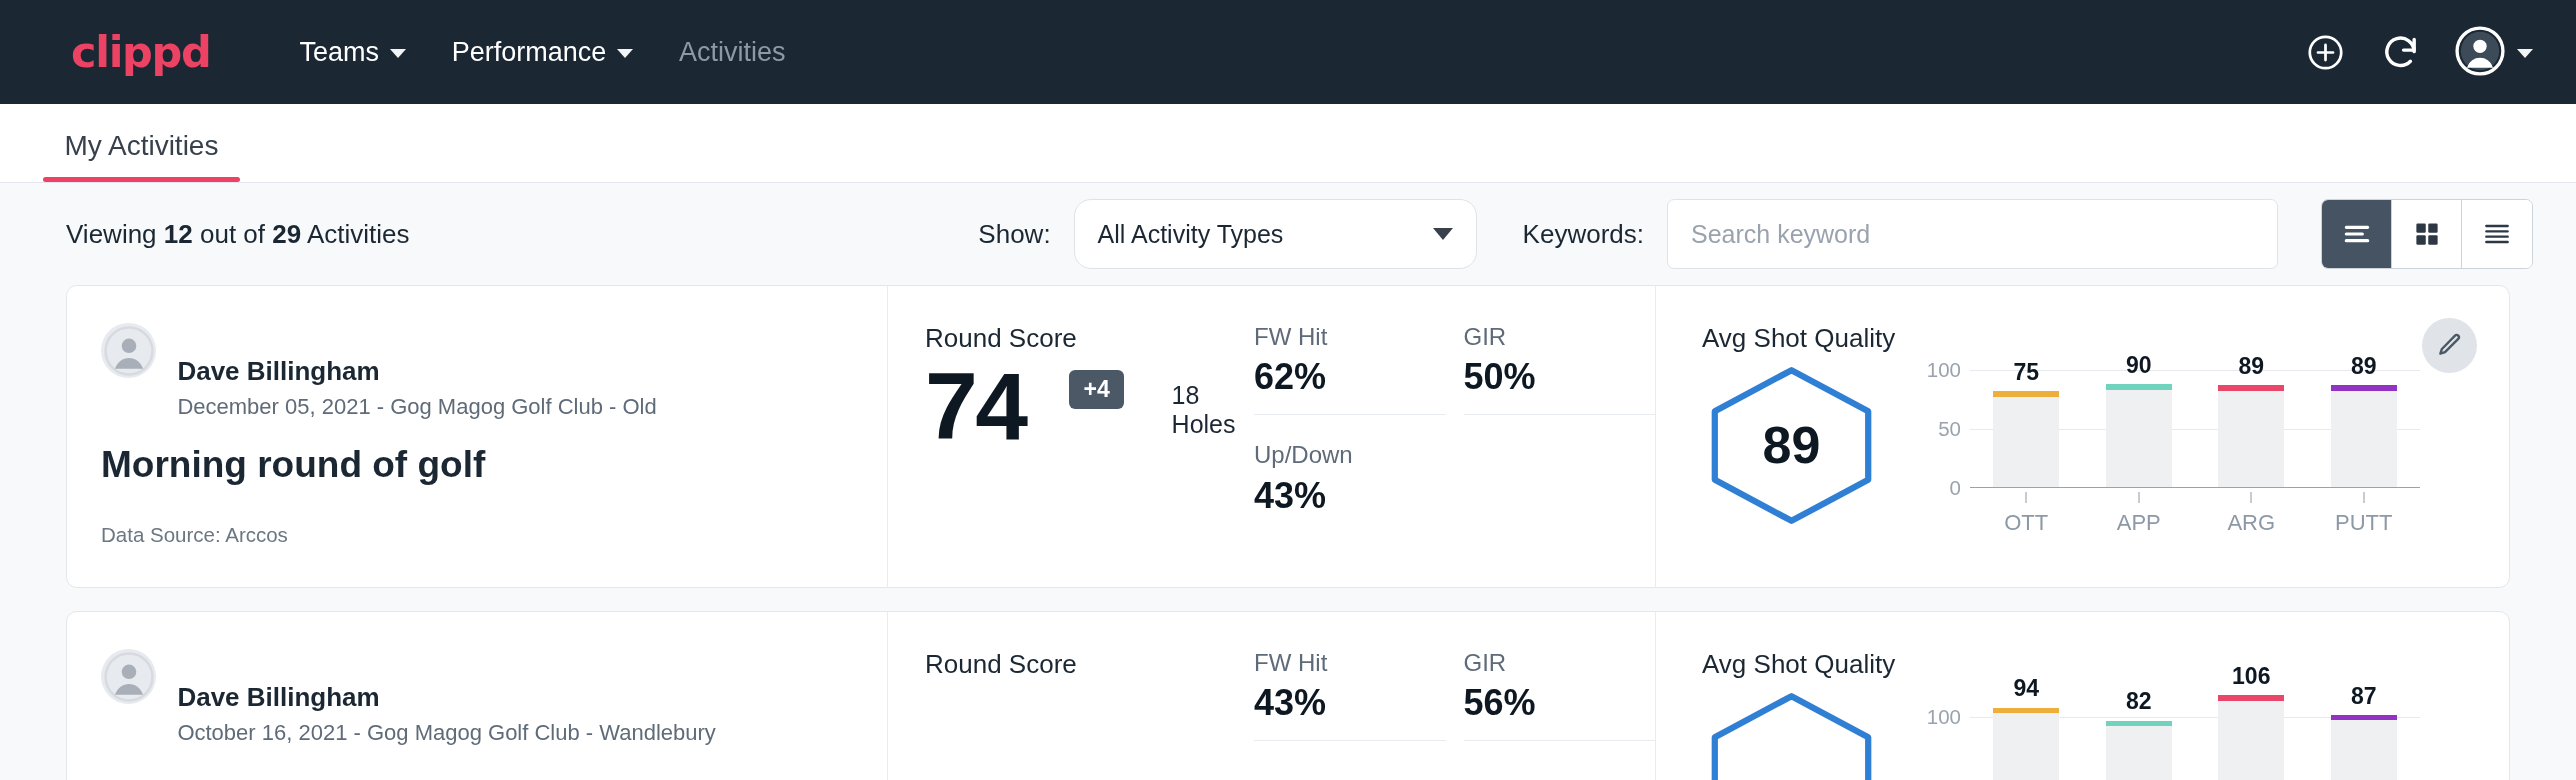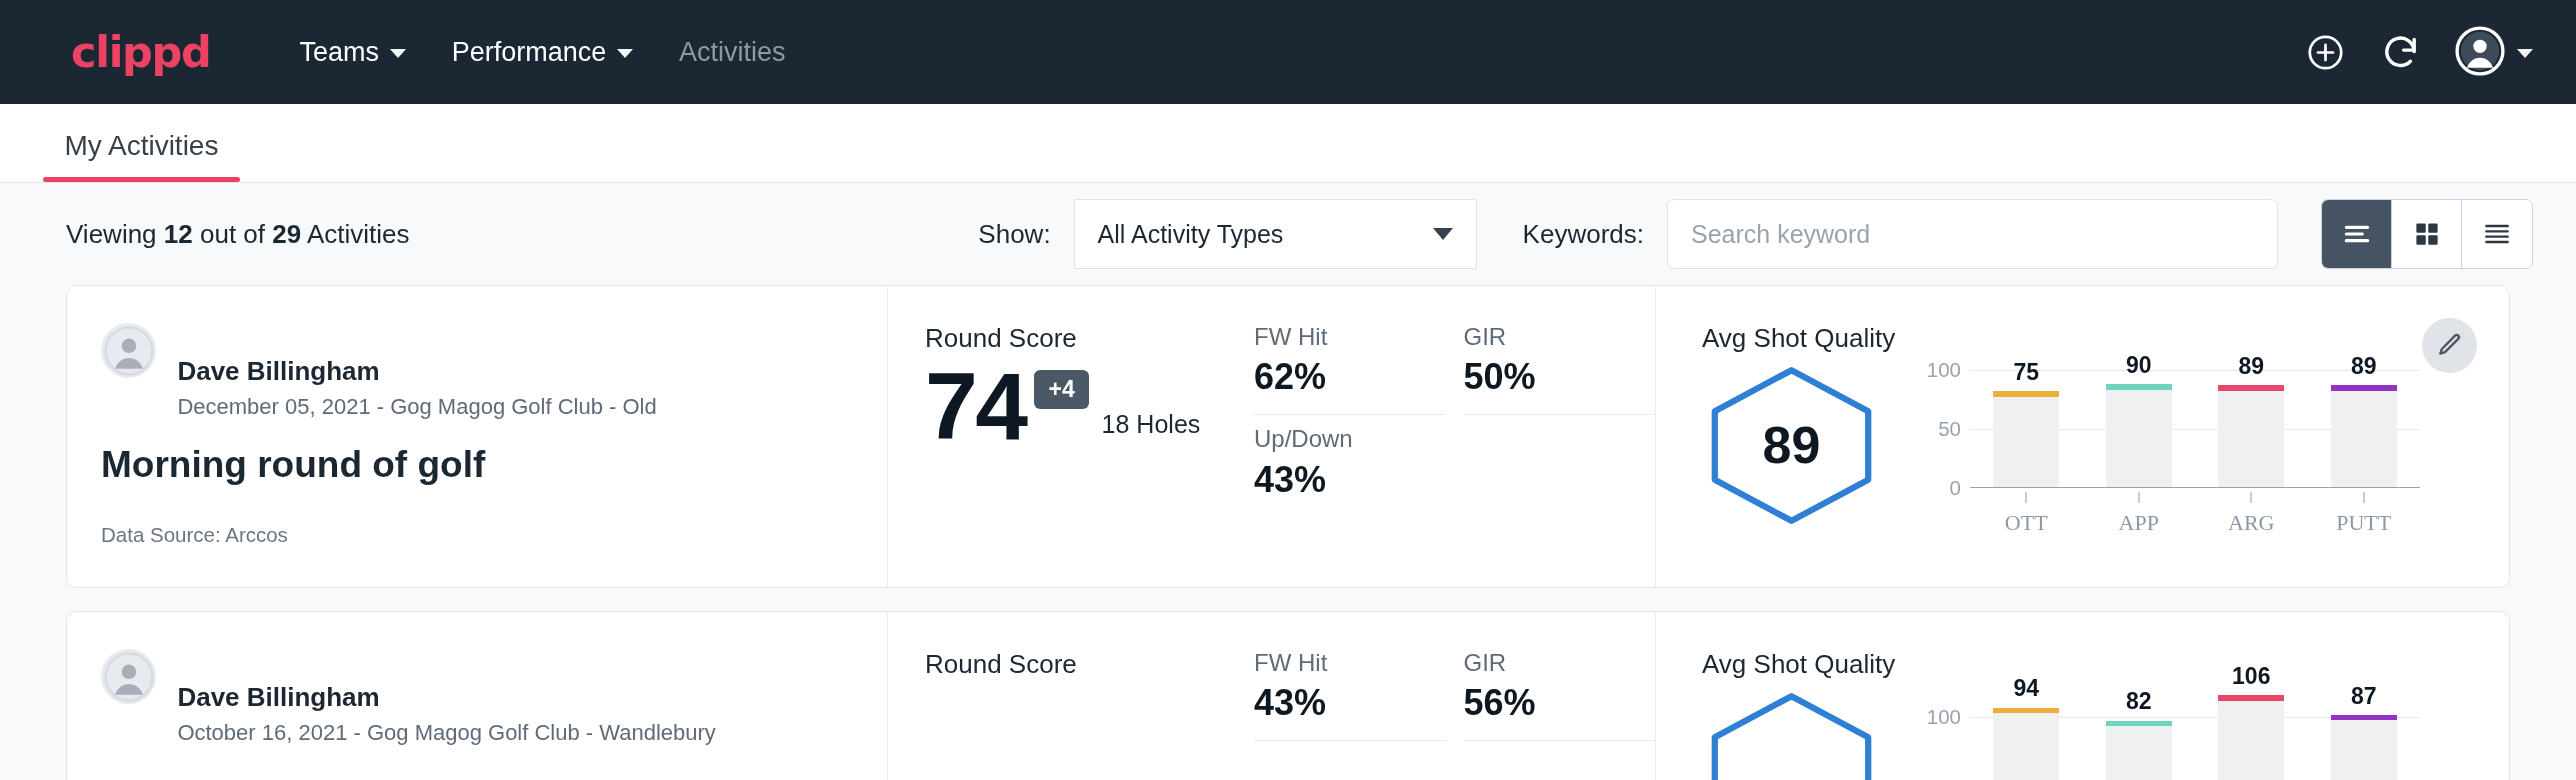--- a/index.html
+++ b/index.html
@@ -85,21 +85,21 @@
   .filter-mid {
     margin-left: auto;
     display: flex; align-items: center; gap: 0;
   }
   .lbl { font-size: 26px; color: #1b2834; white-space: nowrap; }
   .select {
     margin-left: 23px;
     width: 403px; height: 70px;
     background: #ffffff;
     border: 0.9px solid #dfe3e8;
-    border-radius: 1px;
+    border-radius: 17px;
     display: flex; align-items: center;
     padding: 0 23px;
     font-size: 25px; color: #1b2834;
     cursor: pointer;
     position: relative;
   }
   .select .sel-chev {
     margin-left: auto;
     width: 0; height: 0;
     border-left: 10.7px solid transparent;
@@ -166,21 +166,21 @@
     font-size: 37px; font-weight: 700; color: #1b2834;
     margin-top: 24px;
   }
   .card-src { font-size: 20.5px; color: #6b7783; margin-top: 37px; }
 
   .col-score {
     width: 357px;
     padding: 37px 0 0 37px;
   }
   .sect-title { font-size: 26px; color: #1b2834; }
-  .score-row { display: flex; align-items: flex-end; margin-top: 7.1px; }
+  .score-row { display: flex; align-items: flex-end; margin-top: 7.1px; gap: 35px; }
   .score-num {
     font-size: 95px; font-weight: 700; color: #0e1822;
     line-height: .95; letter-spacing: -2.7px;
   }
   .score-badge {
     background: #4b5866; color: #fff;
     font-size: 23px; font-weight: 700;
     padding: 6.2px 14.3px; border-radius: 6.2px;
     align-self: flex-start;
     margin: 9px 0 0 9px;
@@ -191,21 +191,21 @@
     width: 411px;
     padding: 37px 0 0 9px;
     display: grid;
     grid-template-columns: 1fr 1fr;
     grid-template-rows: auto auto;
     column-gap: 18px;
     align-content: start;
     border-right: 0.9px solid #e8ebef;
   }
   .stat { padding-right: 34px; }
-  .stat.bordered { border-bottom: 0.9px solid #e8ebef; padding-bottom: 16px; margin-bottom: 10px; }
+  .stat.bordered { border-bottom: 0.9px solid #e8ebef; padding-bottom: 16px; margin-bottom: 26px; }
   .stat-lbl { font-size: 24px; color: #5f6b78; }
   .stat-val { font-size: 36px; font-weight: 700; color: #0e1822; margin-top: 5.4px; }
 
   .col-quality {
     flex: 1;
     padding: 37px 89px 0 46px;
     display: flex; flex-direction: column;
   }
   .q-body { display: flex; align-items: flex-start; margin-top: 1.8px; }
   .hexwrap { position: relative; width: 179px; height: 165px; flex: none; margin-top: 7.1px;}
@@ -250,21 +250,21 @@
     background: #eff0f1;
     position: relative;
   }
   .bar-cap { position: absolute; top: -4.5px; left: 0; right: 0; height: 5.4px; }
   .bar-val {
     position: absolute; left: 0; right: 0;
     text-align: center;
     font-size: 23px; font-weight: 700; color: #0e1822;
   }
   .xaxis { display: flex; justify-content: space-around; margin-left: 55px; margin-top: 3.6px; }
-  .xlab-slot { width: 66px; text-align: center; font-family: Liberation Serif, serif; }
+  .xlab-slot { width: 66px; text-align: center; }
   .tickmark { width: 1.8px; height: 11.6px; background: #c7ccd2; margin: 0 auto 7.1px auto; }
   .xlab { font-size: 22px; color: #8d99a6; }
 
   .edit-btn {
     position: absolute; top: 32px; right: 32px;
     width: 55px; height: 55px; border-radius: 50%;
     background: #e0e4e8;
     display: flex; align-items: center; justify-content: center;
     cursor: pointer;
   }

